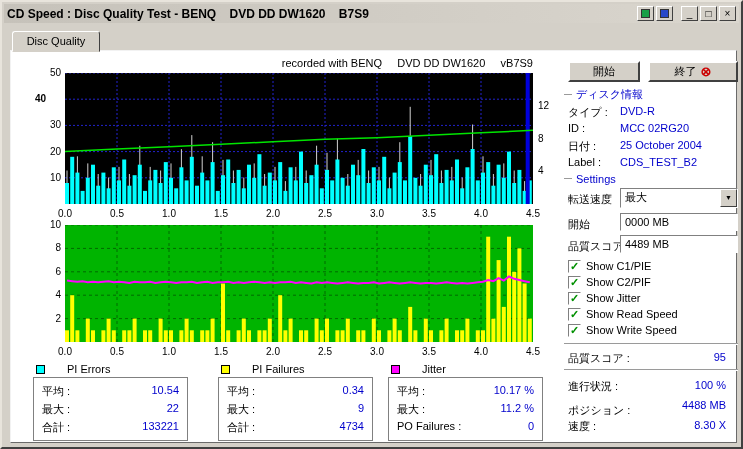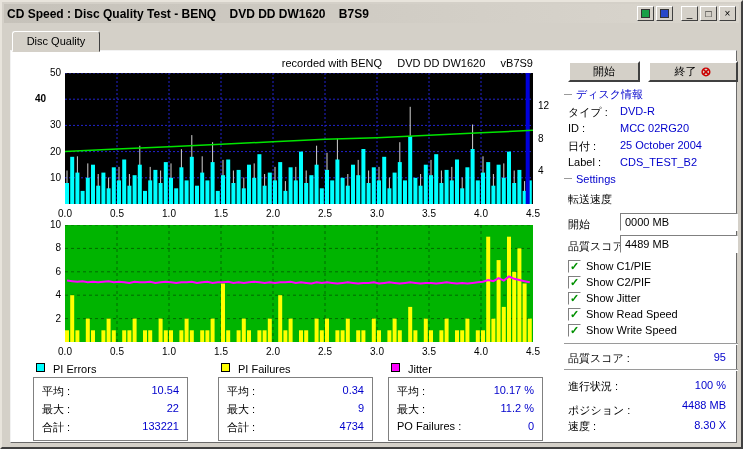--- a/index.html
+++ b/index.html
@@ -49,21 +49,21 @@
   .combo .cbtn{width:17px;background:#d4d0c8;border:1px solid;
     border-color:#ffffff #404040 #404040 #ffffff;font-size:7px;line-height:15px;
     text-align:center;color:#000;}
   .cb-row{position:absolute;display:flex;align-items:center;gap:5px;height:14px;}
   .cb{width:13px;height:13px;background:#ffffff;border:1px solid;
     border-color:#808080 #ffffff #ffffff #808080;font-size:11px;font-weight:bold;
     color:#009000;line-height:11px;text-align:center;}
   .cb-lbl{font-size:11px;color:#000;text-align:right;}
   .sep{position:absolute;height:2px;border-top:1px solid #9a9a9a;border-bottom:1px solid #ffffff;}
   
-  .stat-title{position:absolute;font-size:11px;color:#000;display:flex;gap:8px;}
+  .stat-title{position:absolute;font-size:11px;color:#000;display:flex;align-items:center;gap:22px;}
   .legend-sq{width:9px;height:9px;border:1px solid #000;display:inline-block;}
   .stat-box{position:absolute;width:155px;height:64px;background:#ffffff;border:1px solid #808080;}
   .stat-row{position:absolute;left:8px;right:8px;height:15px;}
   .stat-row .sl{position:absolute;left:0;top:0;font-size:11px;color:#000;text-align:center;}
   .stat-row .sv{position:absolute;right:0;top:0;font-size:11px;color:#0000cc;text-align:right;}
 </style>
 </head>
 <body>
 
 <div class="window">
@@ -402,20 +402,24 @@
     <span class="lbl" style="left:557px;top:88px;">日付 :</span>
     <span class="val" style="left:609px;top:88px;">25 October 2004</span>
     <span class="lbl" style="left:557px;top:105px;">Label :</span>
     <span class="val" style="left:609px;top:105px;">CDS_TEST_B2</span>
 
     <div class="sec-head" style="left:553px;top:122px;">
       <span class="sec-dash"></span>
       <span>Settings</span>
     </div>
     <span class="lbl" style="left:557px;top:141px;">転送速度</span>
+    <div class="combo" style="left:609px;top:137px;width:118px;height:20px;">
+      <span class="cval">最大</span>
+      <span class="cbtn">▼</span>
+    </div>
     <span class="lbl" style="left:557px;top:166px;">開始</span>
     <div class="field" style="left:609px;top:162px;width:118px;height:18px;">0000 MB</div>
     <span class="lbl" style="left:557px;top:188px;">品質スコア</span>
     <div class="field" style="left:609px;top:184px;width:118px;height:18px;">4489 MB</div>
 
     <div class="cb-row" style="left:557px;top:208px;">
       <span class="cb">✓</span>
       <span class="cb-lbl">Show C1/PIE</span>
     </div>
     <div class="cb-row" style="left:557px;top:224px;">

